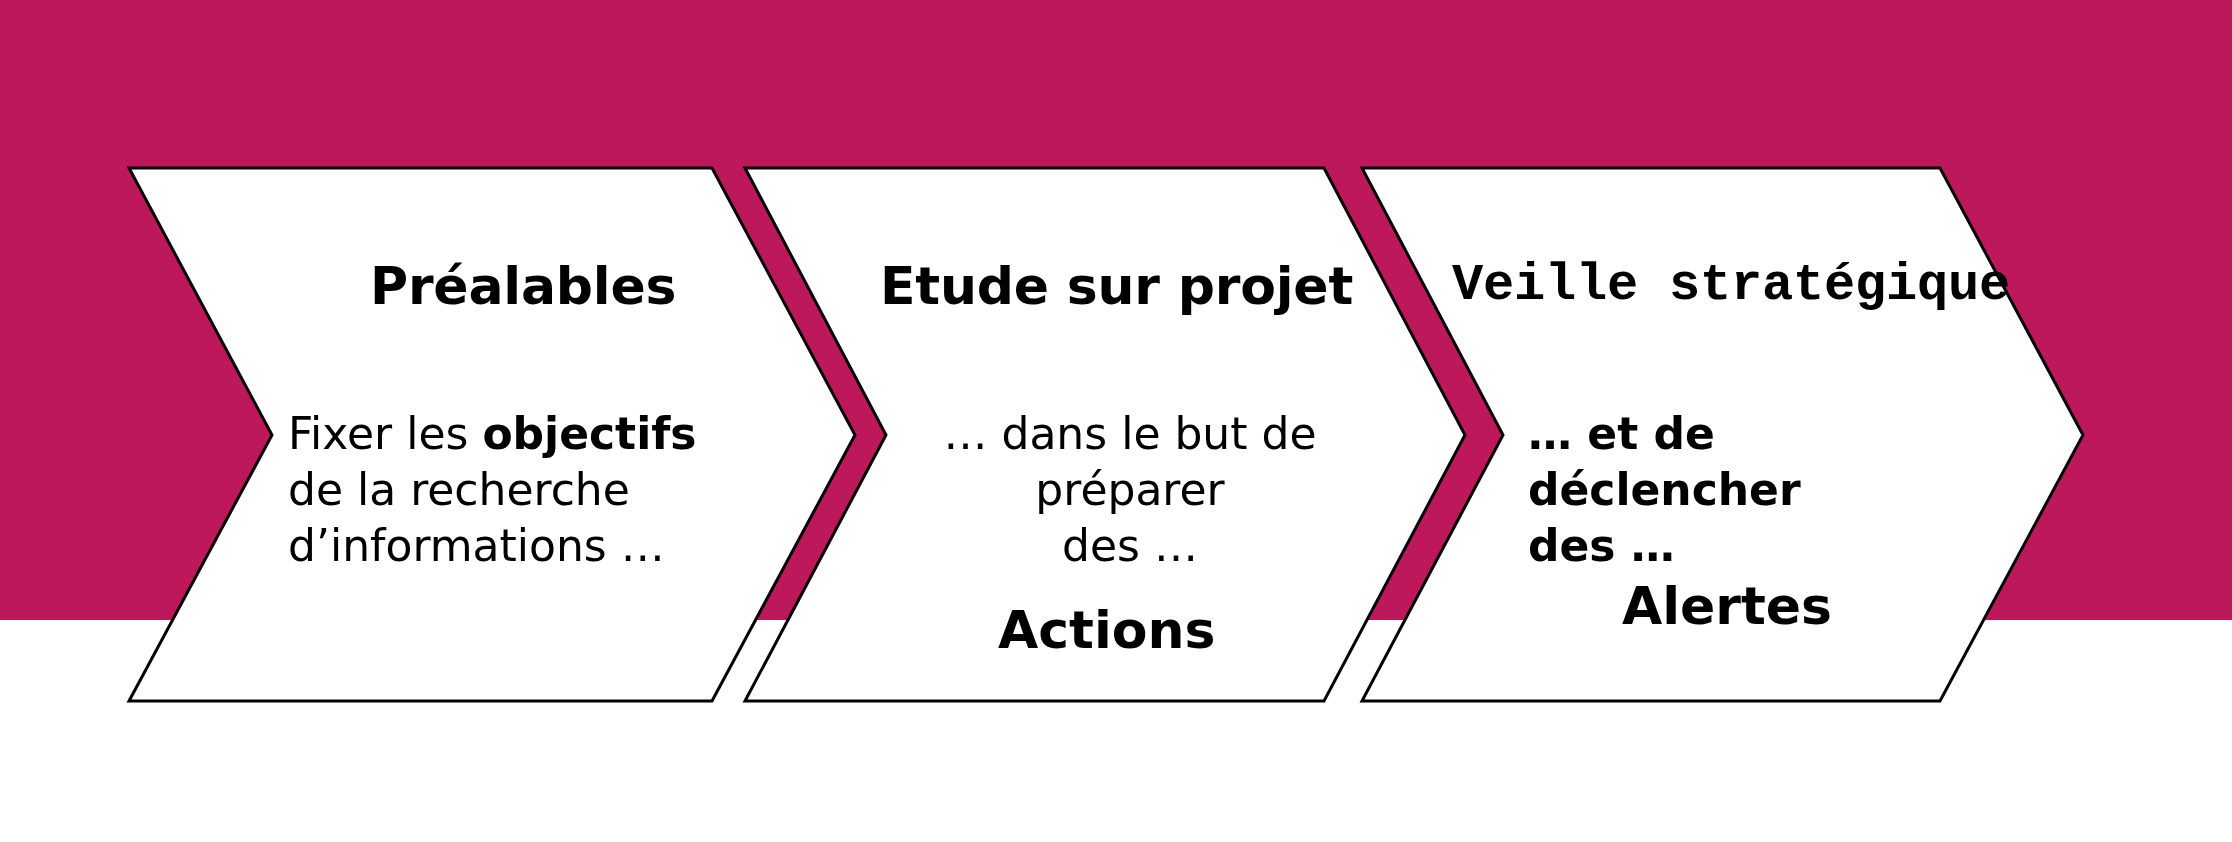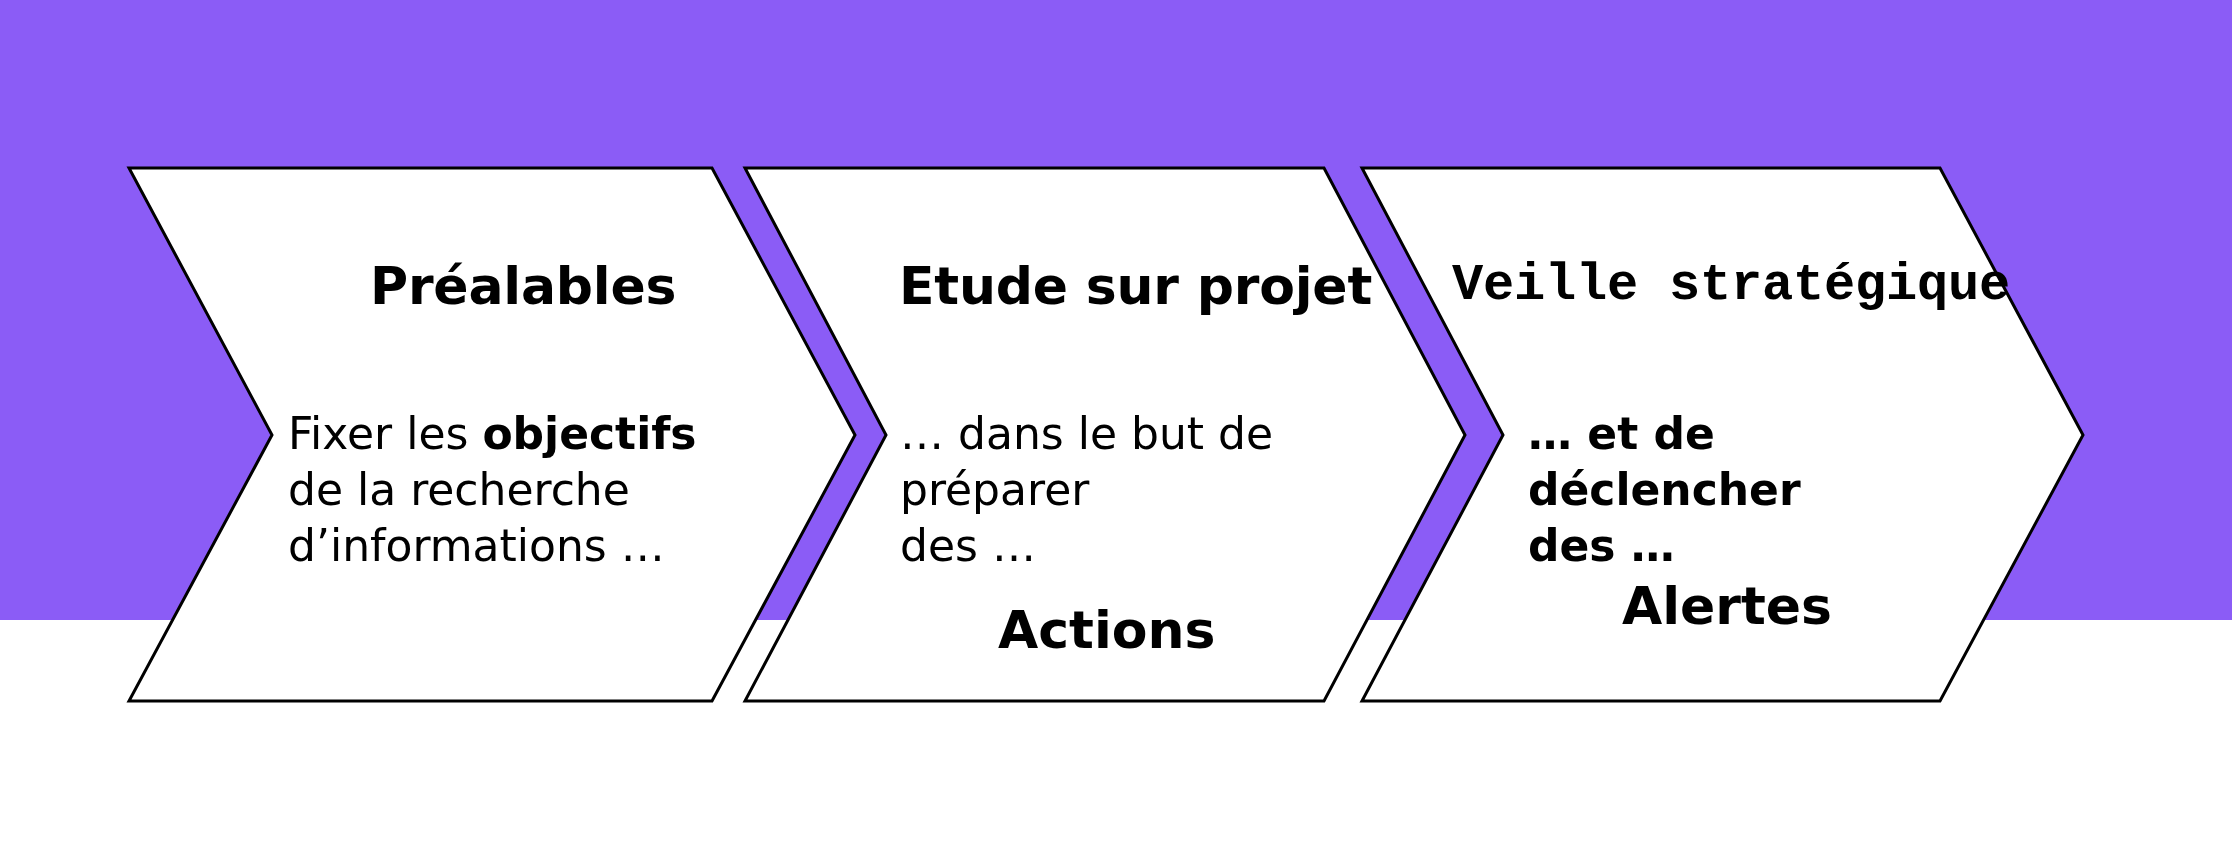--- a/index.html
+++ b/index.html
@@ -10,21 +10,21 @@
     width: 2232px;
     height: 842px;
     background: #ffffff;
     font-family: "DejaVu Sans", sans-serif;
     overflow: hidden;
   }
   #stage {
     position: relative;
     width: 2232px;
     height: 620px;
-    background: #8b5cf6;
+    background: #be185d;
   }
   #flow-svg {
     position: absolute;
     left: 0;
     top: 0;
     width: 2232px;
     height: 842px;
   }
   .chevron-outline {
     fill: #ffffff;
@@ -58,22 +58,22 @@
     line-height: 56px;
     color: #000000;
     white-space: nowrap;
   }
 
   
   #title-1 { left: 370px;  top: 258px; }
   #body-1  { left: 288px;  top: 406px; width: 420px; text-align: left; }
 
   
-  #title-2 { left: 899px;  top: 258px; }
-  #body-2  { left: 900px;  top: 406px; width: 460px; }
+  #title-2 { left: 880px;  top: 258px; }
+  #body-2  { left: 900px;  top: 406px; width: 460px; text-align: center; }
   #footer-2{ left: 998px;  top: 602px; }
 
   
   #title-3 { left: 1452px; top: 258px; font-family: Liberation Mono, monospace; }
   #body-3  { left: 1528px; top: 406px; width: 470px; text-align: left; font-weight: bold; }
   #footer-3{ left: 1622px; top: 578px; }
 </style>
 </head>
 <body>
 

